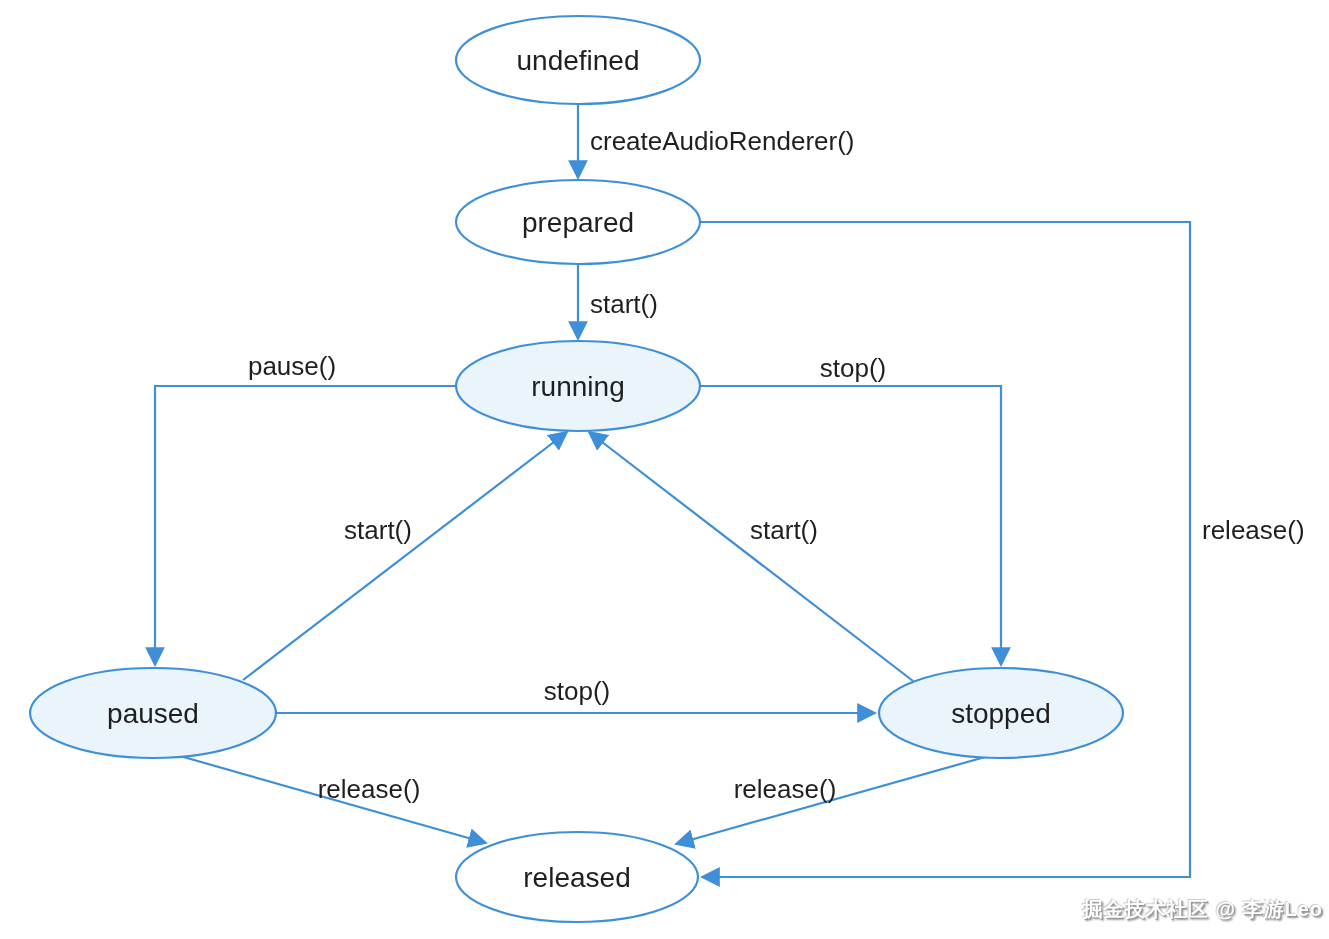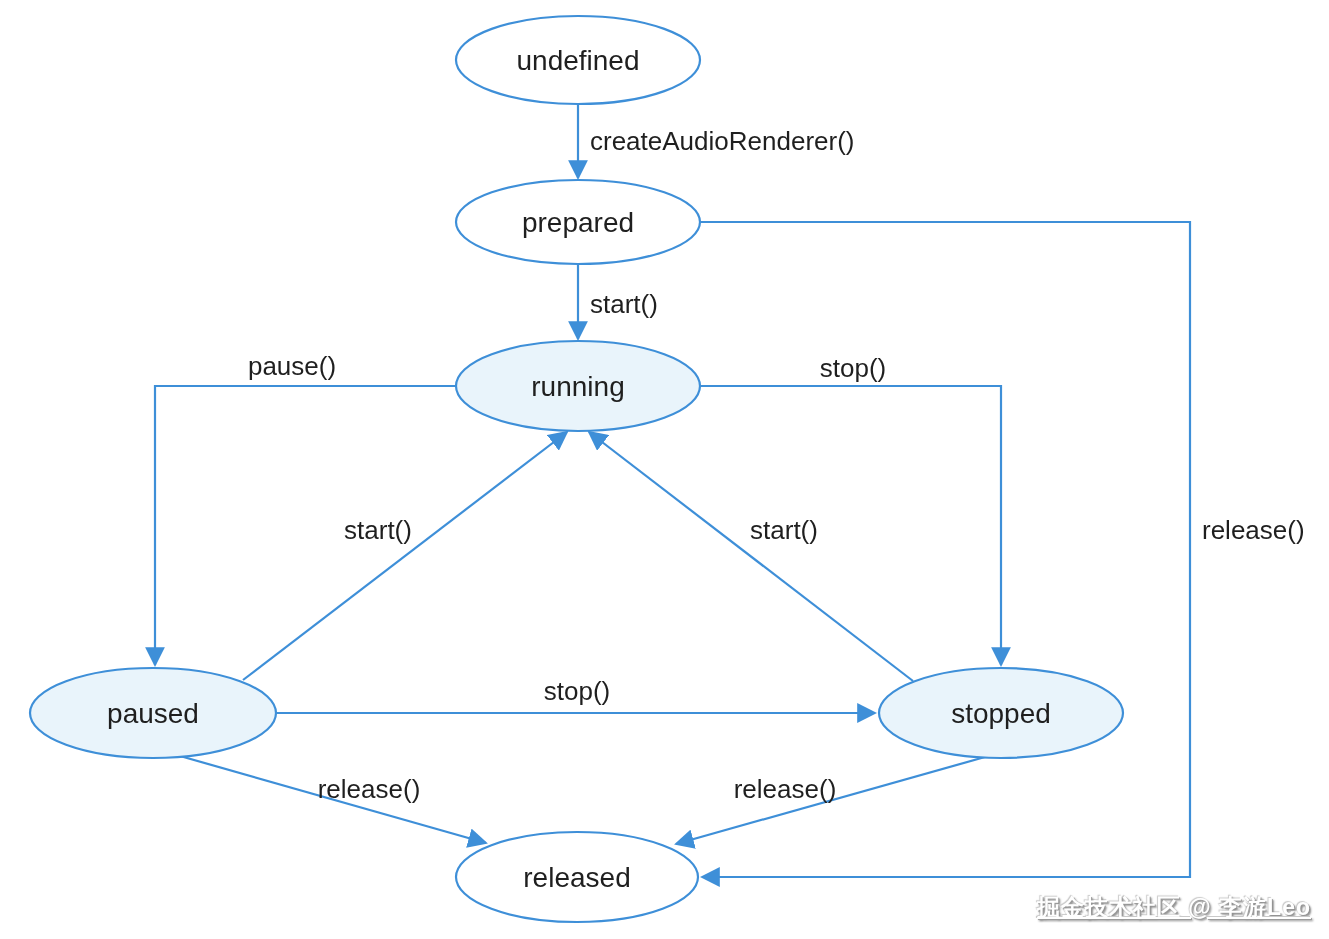--- a/index.html
+++ b/index.html
@@ -41,30 +41,29 @@
   }
   .edge-label {
     fill: #1F1F1F;
     font-size: 26px;
     font-family: "Liberation Sans", sans-serif;
   }
   .anchor-start  { text-anchor: start; }
   .anchor-middle { text-anchor: middle; }
   .watermark {
     position: absolute;
-    right: 18px;
+    right: 6px;
     bottom: 16px;
-    font-size: 23px;
+    font-size: 20px;
     font-weight: bold;
     color: #ffffff;
     letter-spacing: 1px;
     text-shadow: 2px 2px 2px #8f8f8f, -1px -1px 1px #c9c9c9, 1px 1px 0 #aaaaaa;
     font-family: "Liberation Sans", sans-serif;
     white-space: nowrap;
-    text-decoration: underline;
   }
 </style>
 </head>
 <body>
 
 <div class="stage">
 
   <svg class="diagram" viewBox="0 0 1329 939">
     <defs>
       <marker id="arrow" viewBox="0 0 10 10" refX="9" refY="5" markerWidth="9" markerHeight="9" orient="auto-start-reverse">

